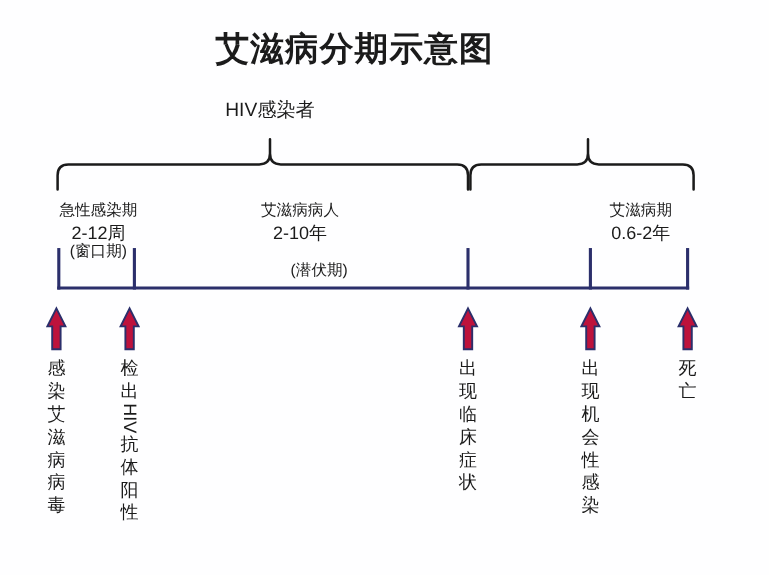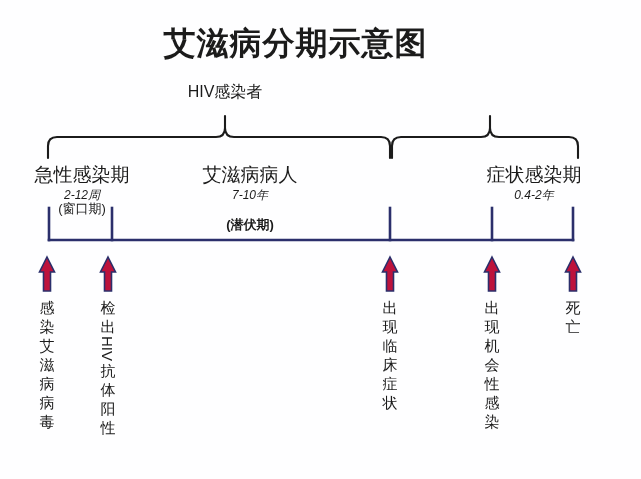--- a/index.html
+++ b/index.html
@@ -22,21 +22,21 @@
     overflow: hidden;
   }
 
   
   .title {
     position: absolute;
     left: 0;
     top: 22px;
     width: 591px;
     text-align: center;
-    font-size: 32px;
+    font-size: 28px;
     font-weight: 700;
     letter-spacing: 1px;
     color: #1b1b1b;
     white-space: nowrap;
   }
 
   
   .group-caption {
     position: absolute;
     top: 82px;
@@ -60,27 +60,26 @@
 
   
   .stage {
     position: absolute;
     text-align: center;
     transform: translateX(-50%);
     white-space: nowrap;
     color: #1b1b1b;
   }
   .stage .stage-name {
-    font-size: 19px;
+    font-size: 13px;
     line-height: 20px;
   }
   .stage .stage-dur {
-    font-size: 12px;
+    font-size: 15px;
     line-height: 20px;
-    font-style: italic;
   }
   .paren-label {
     position: absolute;
     text-align: center;
     transform: translateX(-50%);
     white-space: nowrap;
     font-size: 13px;
     color: #1b1b1b;
   }
 
@@ -135,31 +134,31 @@
         <polygon points="573.0,257.0 580.5,272.0 576.5,272.0 576.5,291.0 569.5,291.0 569.5,272.0 565.5,272.0" fill="#bd123c" stroke="#2b2f6b" stroke-width="1.6" stroke-linejoin="miter"></polygon>
       </g>
   </svg>
 
   <div class="stage" id="st0" style="left: 82px; top: 165px;">
     <div class="stage-name">急性感染期</div>
     <div class="stage-dur">2-12周</div>
   </div>
   <div class="stage" id="st1" style="left: 250px; top: 165px;">
     <div class="stage-name">艾滋病病人</div>
-    <div class="stage-dur">7-10年</div>
+    <div class="stage-dur">2-10年</div>
   </div>
   <div class="stage" id="st2" style="left: 440px; top: 165px;">
   </div>
   <div class="stage" id="st3" style="left: 534px; top: 165px;">
-    <div class="stage-name">症状感染期</div>
-    <div class="stage-dur">0.4-2年</div>
+    <div class="stage-name">艾滋病期</div>
+    <div class="stage-dur">0.6-2年</div>
   </div>
 
   <div class="paren-label" id="pn0" style="left: 82px; top: 200px; text-align: center;">(窗口期)</div>
-  <div class="paren-label" id="pn1" style="left: 250px; top: 216px; font-weight: bold;">(潜伏期)</div>
+  <div class="paren-label" id="pn1" style="left: 266px; top: 216px;">(潜伏期)</div>
 
   <div id="event-labels">
       <div class="event-label" style="left: 47px; top: 298px;">
         <span class="ch">感</span>
         <span class="ch">染</span>
         <span class="ch">艾</span>
         <span class="ch">滋</span>
         <span class="ch">病</span>
         <span class="ch">病</span>
         <span class="ch">毒</span>

